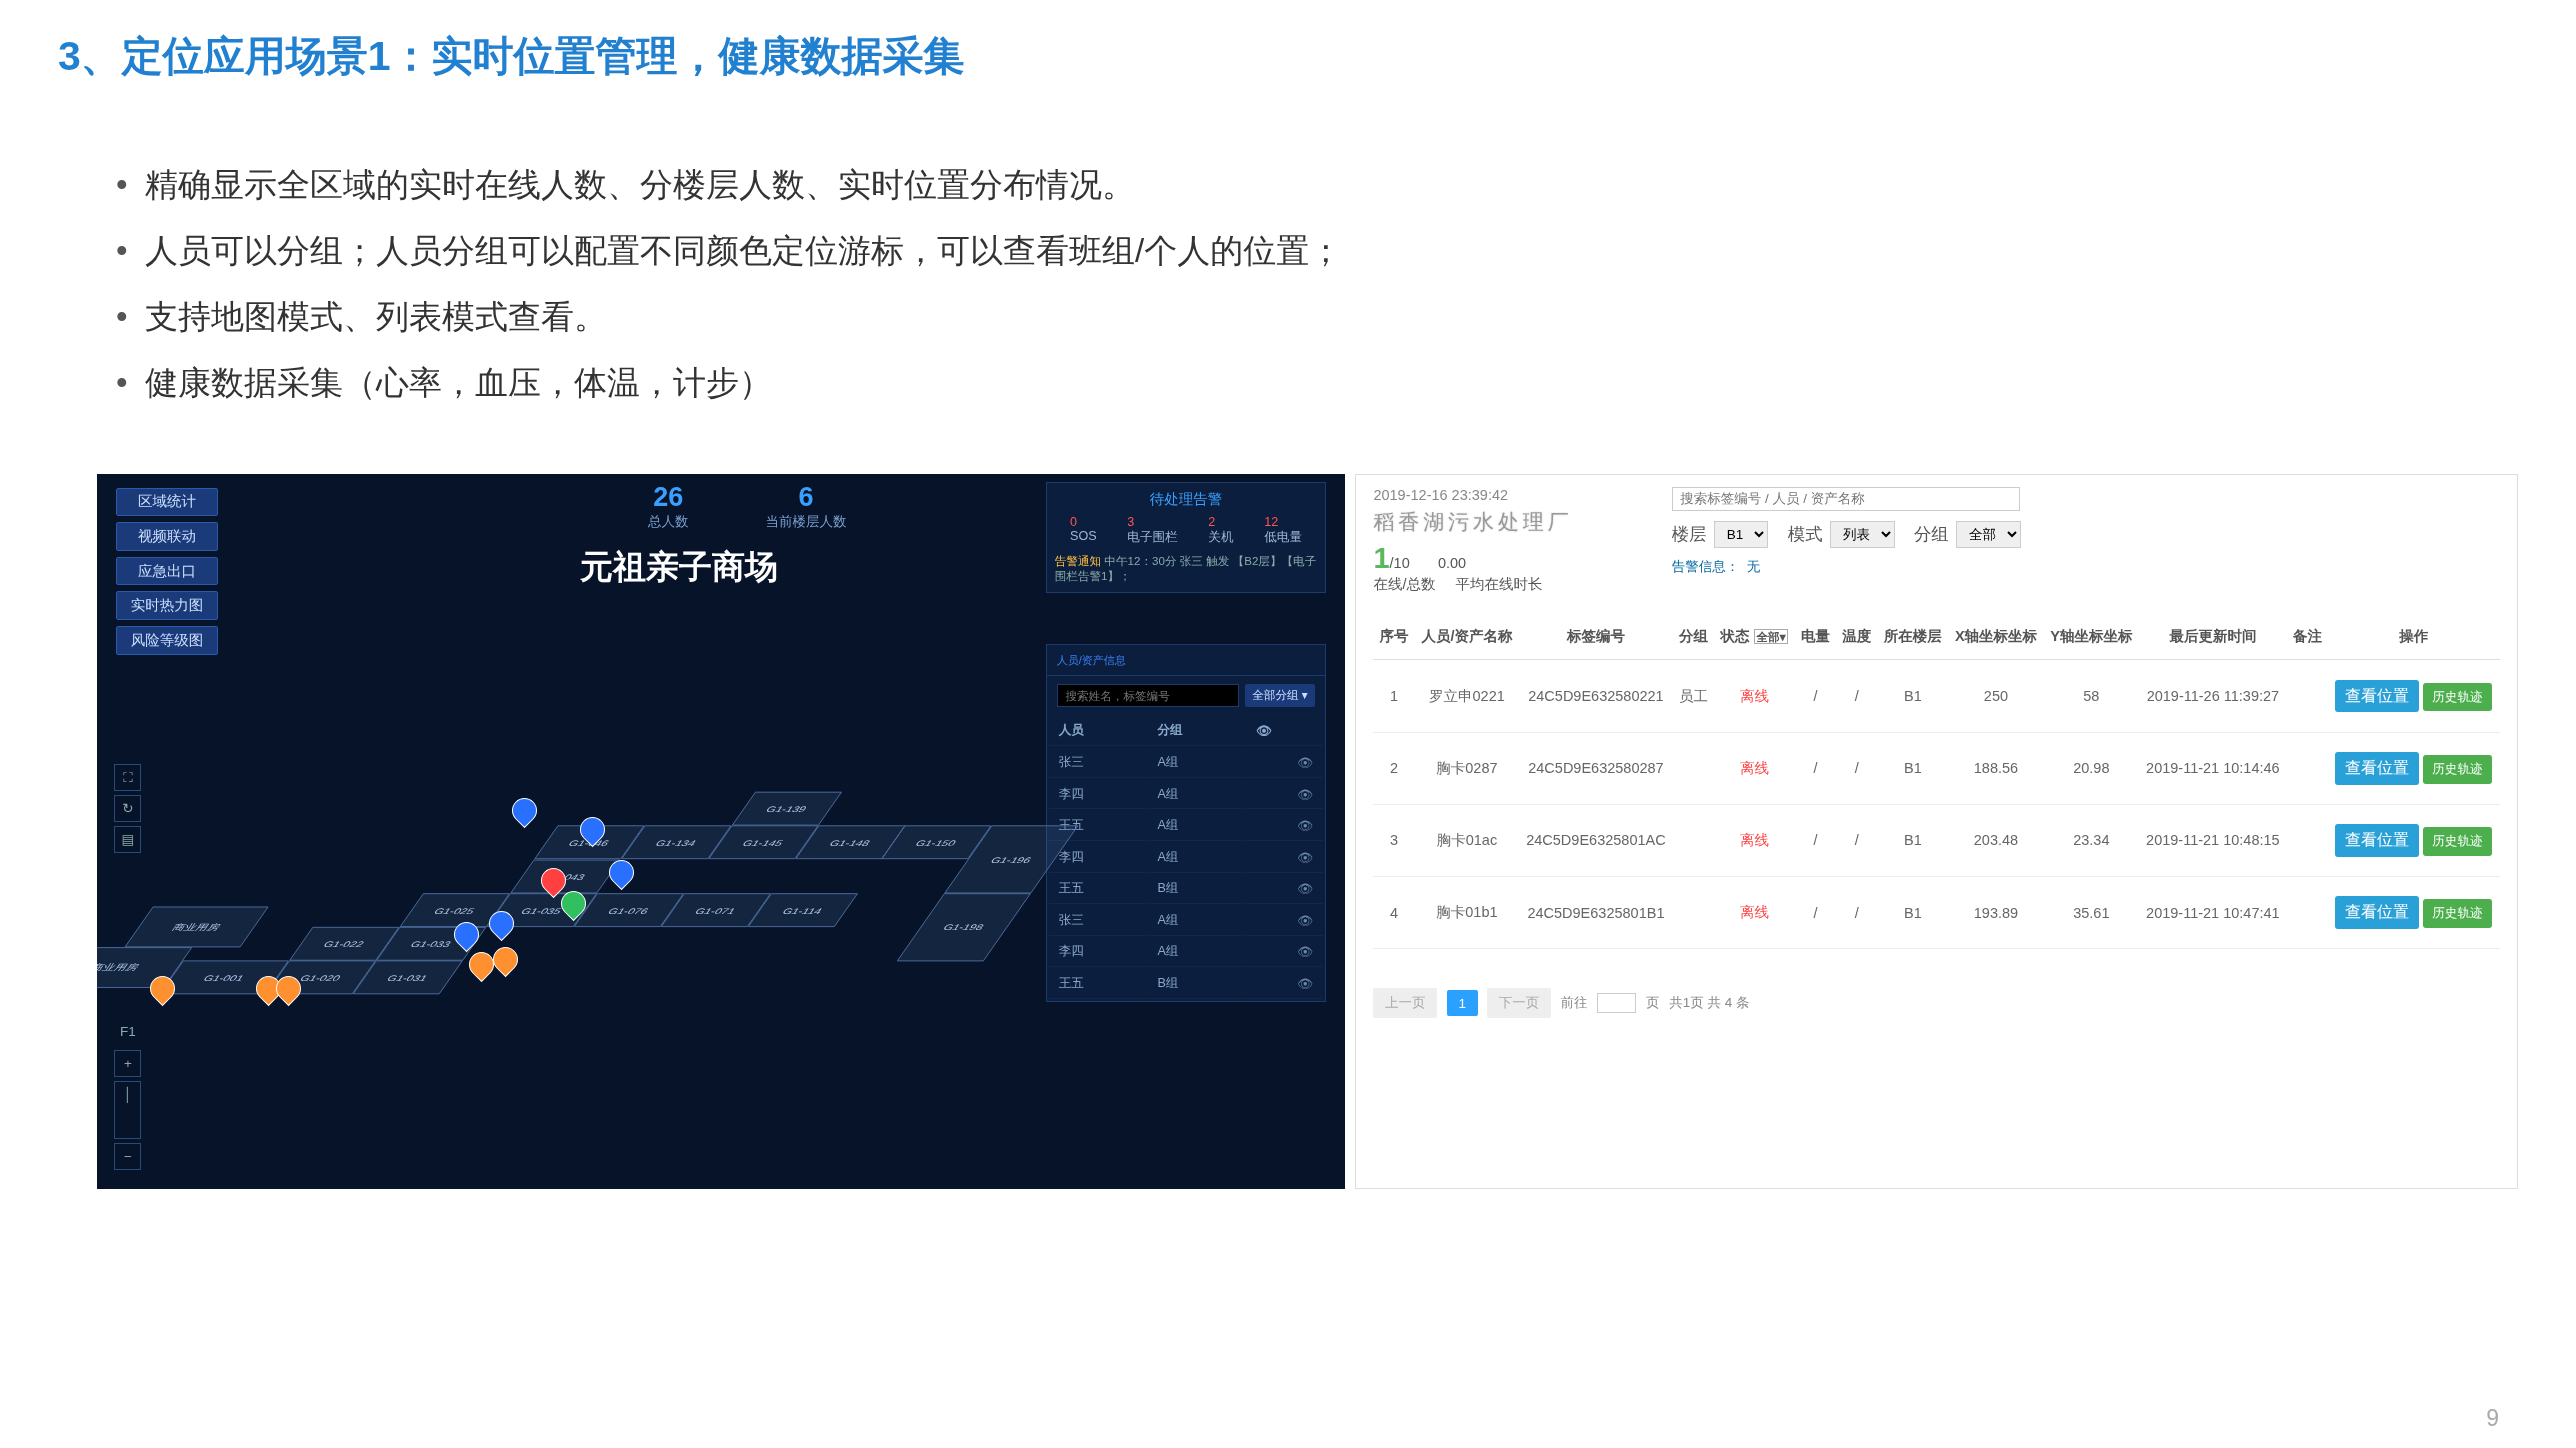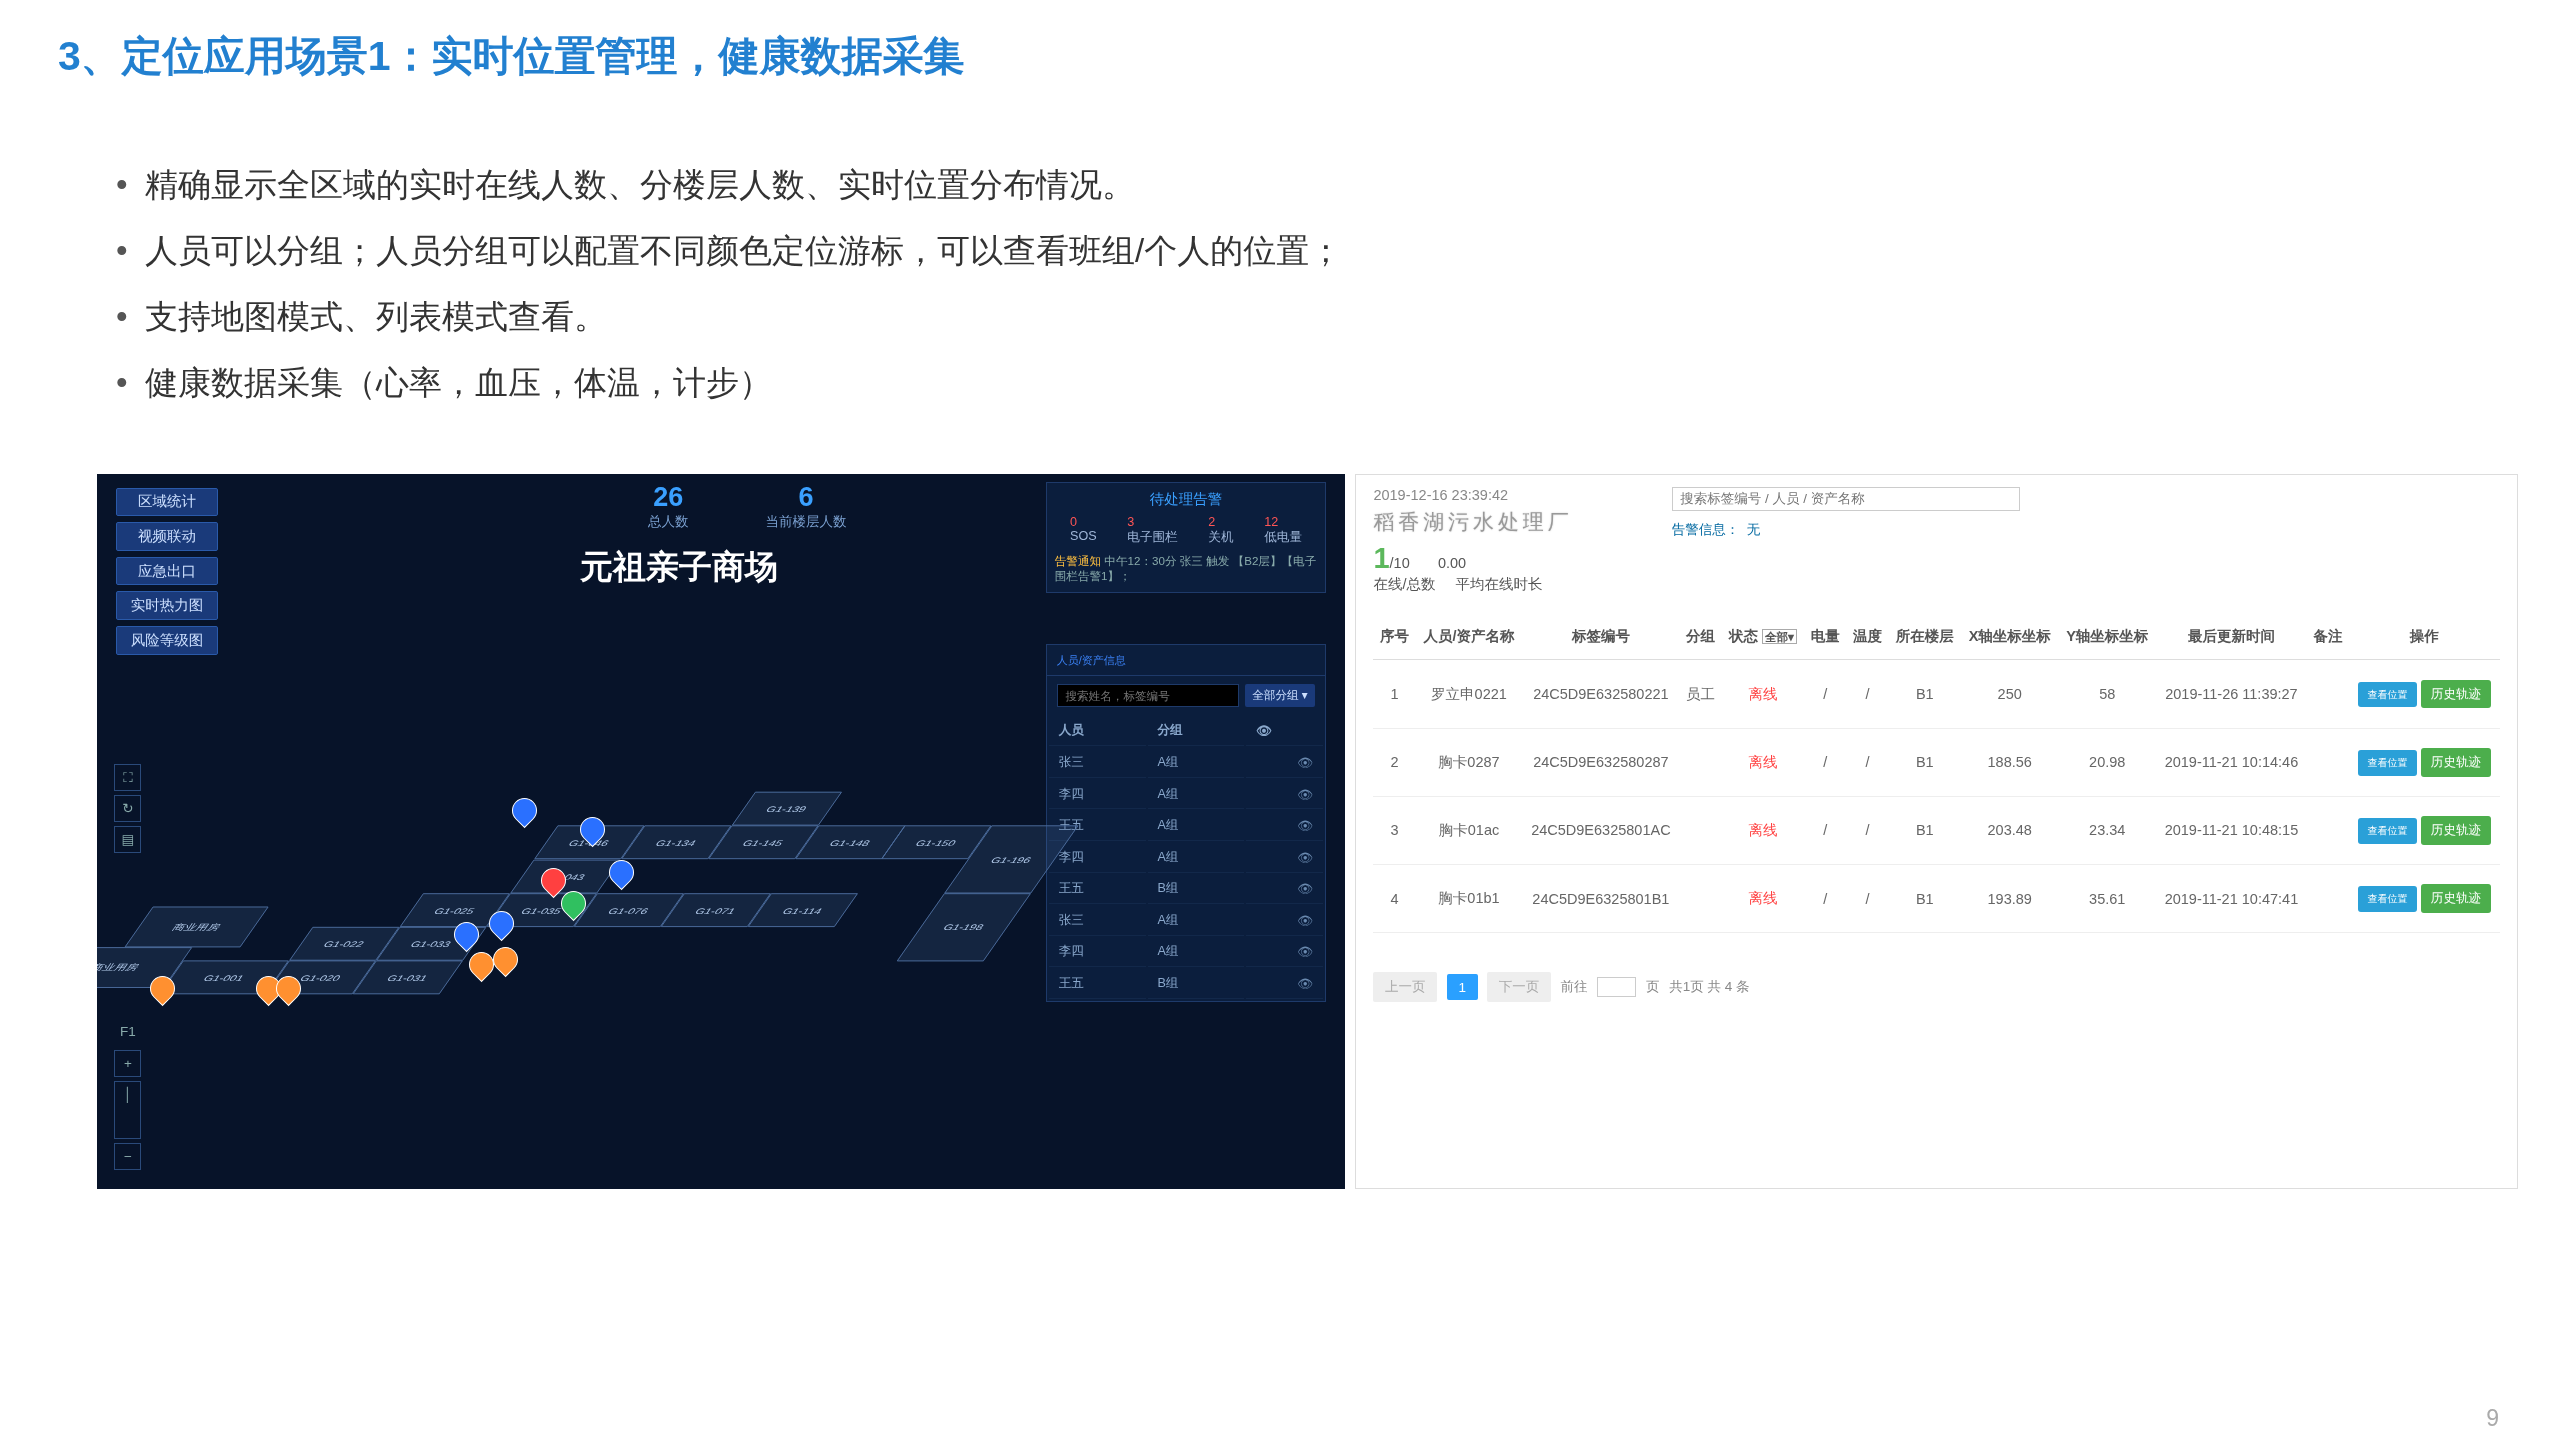--- a/index.html
+++ b/index.html
@@ -56,21 +56,21 @@
   .lp-stats .on { color: #5cb85c; font-size: 29px; font-weight: bold; }
   .lp-filters { flex: 1; }
   .lp-filters input, .lp-filters select { border: 1px solid #ccc; padding: 3.9px 7.7px; font-size: 13.5px; margin-right: 11.6px; }
   .lp-filters .row { margin-bottom: 9.7px; display: flex; align-items: center; gap: 7.7px; flex-wrap: wrap; padding-left: 41px; }
   .lp-alarm { font-size: 13.5px; color: #0369a1; }
 
   .data-table { width: 100%; border-collapse: collapse; font-size: 14.5px; margin-top: 19.3px; }
   .data-table th { border-bottom: 1.9px solid #ddd; padding: 13.5px 5.8px; color: #555; font-weight: bold; text-align: center; }
   .data-table td { border-bottom: 1px solid #eee; padding: 19.3px 5.8px; text-align: center; color: #666; }
   .data-table .off { color: #ff4040; }
-  .btn-view { background: #2aa0d8; color: #fff; padding: 5.8px 9.7px; border-radius: 2.9px; font-size: 10px; margin-right: 3.9px; display: inline-block; }
+  .btn-view { background: #2aa0d8; color: #fff; padding: 5.8px 9.7px; border-radius: 2.9px; font-size: 16px; margin-right: 3.9px; display: inline-block; }
   .btn-hist { background: #4cae4c; color: #fff; padding: 5.8px 9.7px; border-radius: 2.9px; font-size: 12.6px; display: inline-block; }
   .sel-status { border: 1px solid #aaa; font-size: 11.6px; padding: 0 1.9px; }
 
   .pagination { margin-top: 39px; font-size: 13.5px; color: #888; display: flex; align-items: center; gap: 9.7px; }
   .pagination .pg { background: #eee; padding: 5.8px 11.6px; border-radius: 1.9px; color: #aaa; }
   .pagination .cur { background: #2aa0ff; color: #fff; padding: 5.8px 11.6px; border-radius: 1.9px; }
   .pagination input { width: 39px; border: 1px solid #ccc; padding: 1.9px; }
 
   .page-num { position: absolute; bottom: 17.4px; right: 77px; color: #aaa; font-size: 23px; }
 </style>
@@ -265,20 +265,28 @@
         <div class="logo">稻香湖污水处理厂</div>
         <div><span class="on">1</span><span>/10</span>
           &nbsp;&nbsp;&nbsp;&nbsp;&nbsp;&nbsp;<span>0.00</span></div>
         <div><span>在线/总数</span>
           &nbsp;&nbsp;&nbsp;&nbsp;<span>平均在线时长</span></div>
       </div>
       <div class="lp-filters">
         <div class="row">
             <input style="width: 348px;" placeholder="搜索标签编号 / 人员 / 资产名称">
           </div>
+        <div class="row">
+          <span>楼层</span>
+          <select><option>B1</option></select>
+          <span>模式</span>
+          <select><option>列表</option></select>
+          <span>分组</span>
+          <select><option>全部</option></select>
+        </div>
         <div class="row lp-alarm">
             <span>告警信息：</span>
             <span>无</span>
           </div>
       </div>
     </div>
 
     <table class="data-table">
       <thead>
           <tr id="dt-head">

